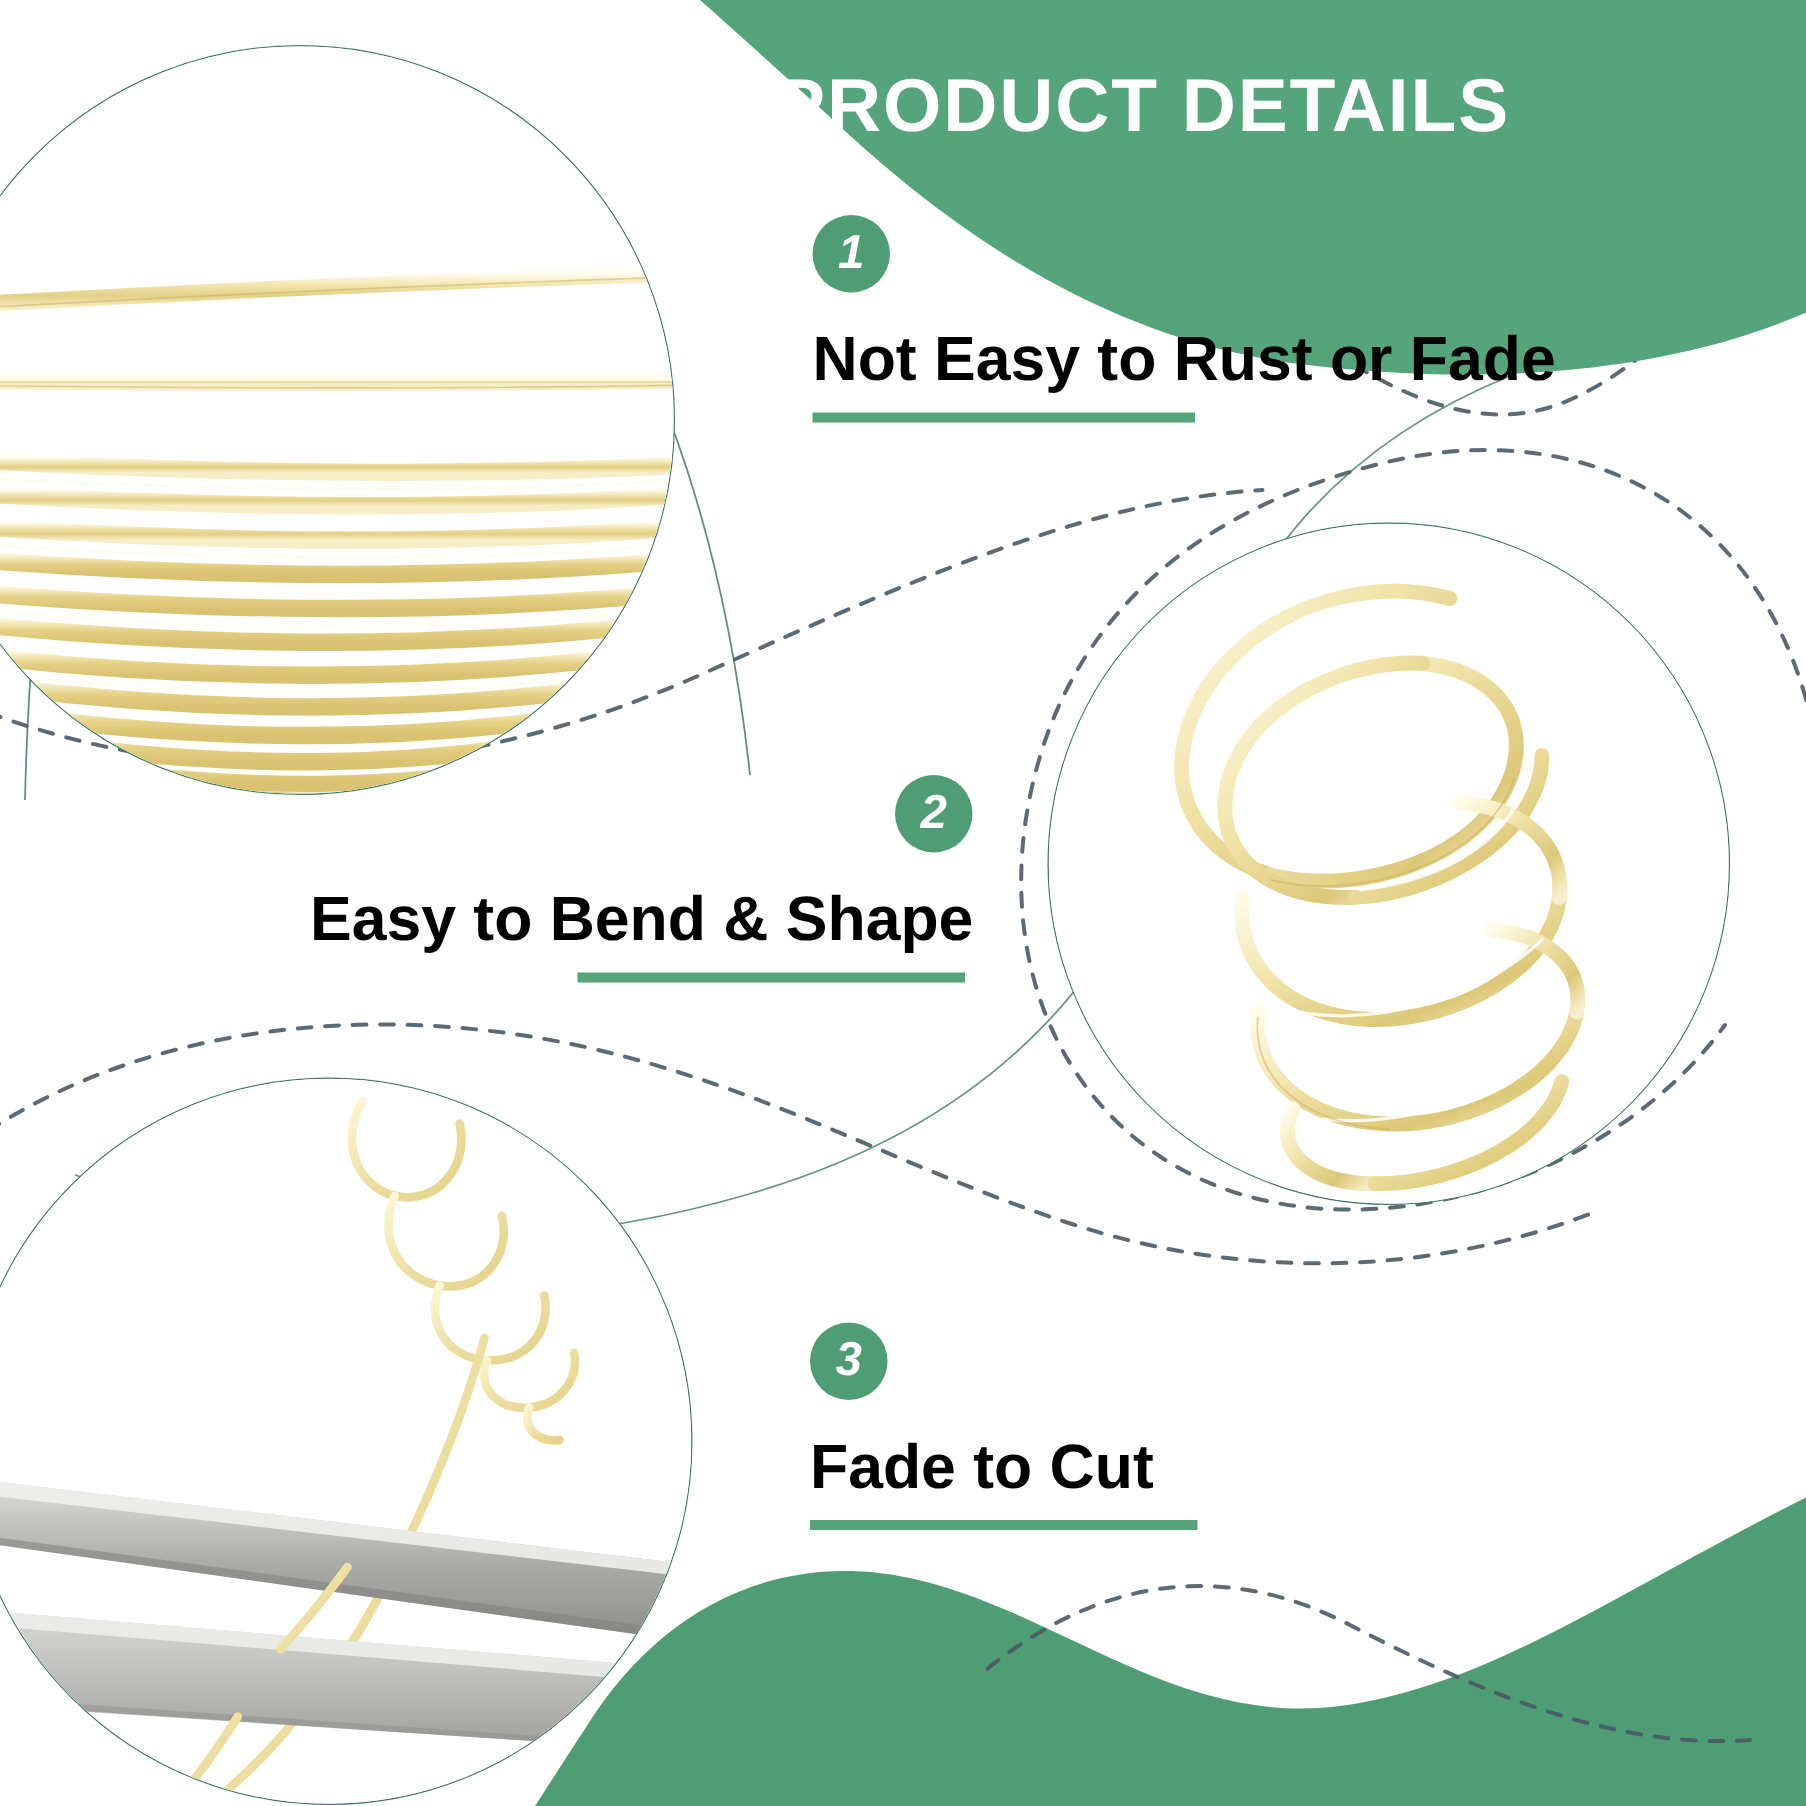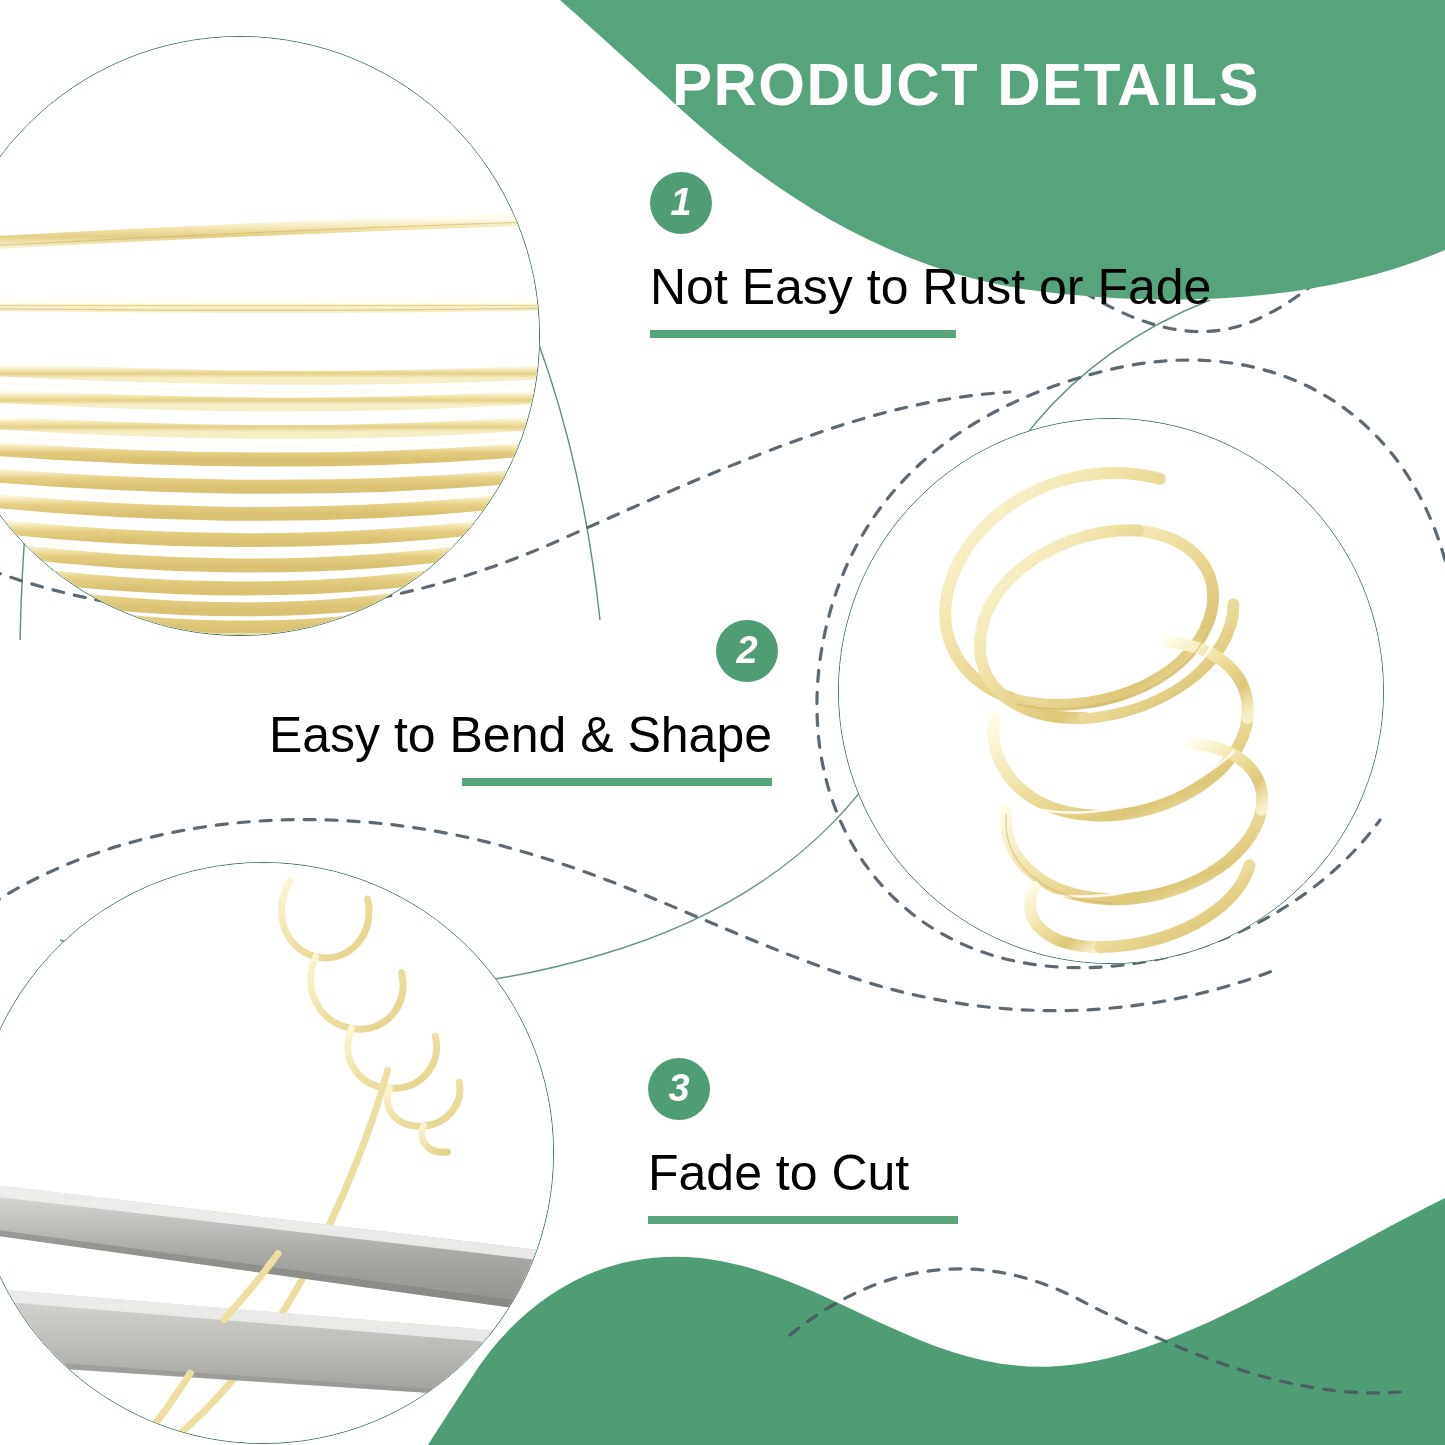--- a/index.html
+++ b/index.html
@@ -21,21 +21,21 @@
   #header-banner{position:absolute;left:0;top:0;width:1445px;height:360px;z-index:2;}
   #page-title{
     position:absolute;
     left:620px;top:8px;
     width:640px;
     z-index:5;
     color:#ffffff;
     font-size:60px;
     font-weight:bold;
     letter-spacing:1.5px;
-    text-align:right;
+    text-align:left;
     line-height:74px;
     white-space:nowrap;
     font-family:"Liberation Sans", sans-serif;
   }
 
   
   .photo-circle{
     position:absolute;
     border-radius:50%;
     overflow:hidden;
@@ -60,21 +60,21 @@
     font-weight:bold;
     font-style:italic;
     display:flex;align-items:center;justify-content:center;
     line-height:1;
     box-sizing:border-box;
     padding-bottom:3px;
   }
   .feature-title{
     color:#000000;
     font-size:50px;
-    font-weight:normal;
+    font-weight:bold;
     line-height:58px;
     white-space:nowrap;
     margin-top:24px;
   }
   .rule{
     height:8px;
     background:#57a47b;
     margin-top:14px;
   }
 

